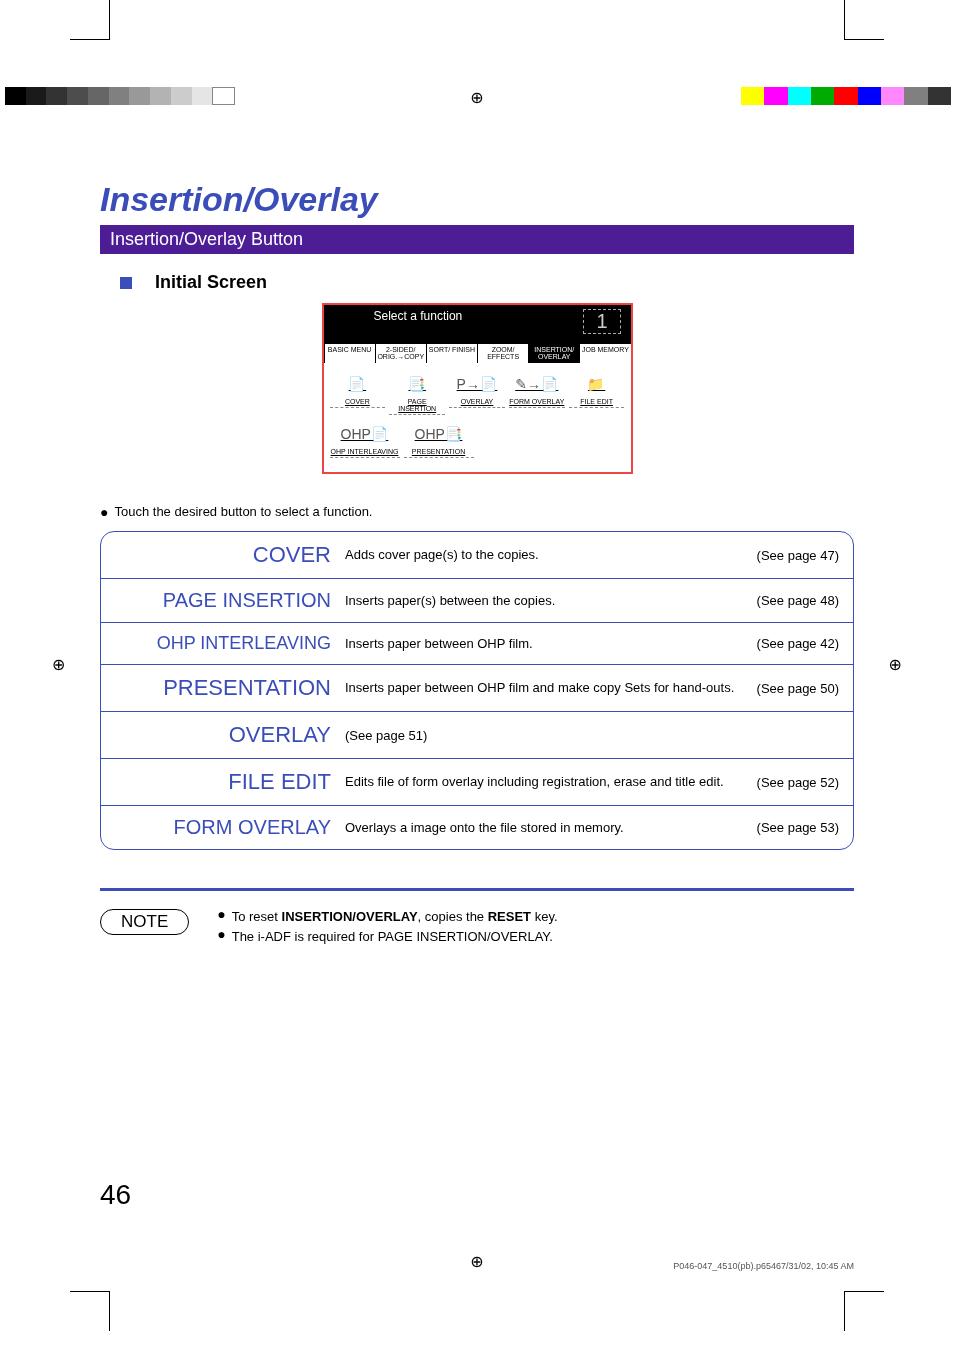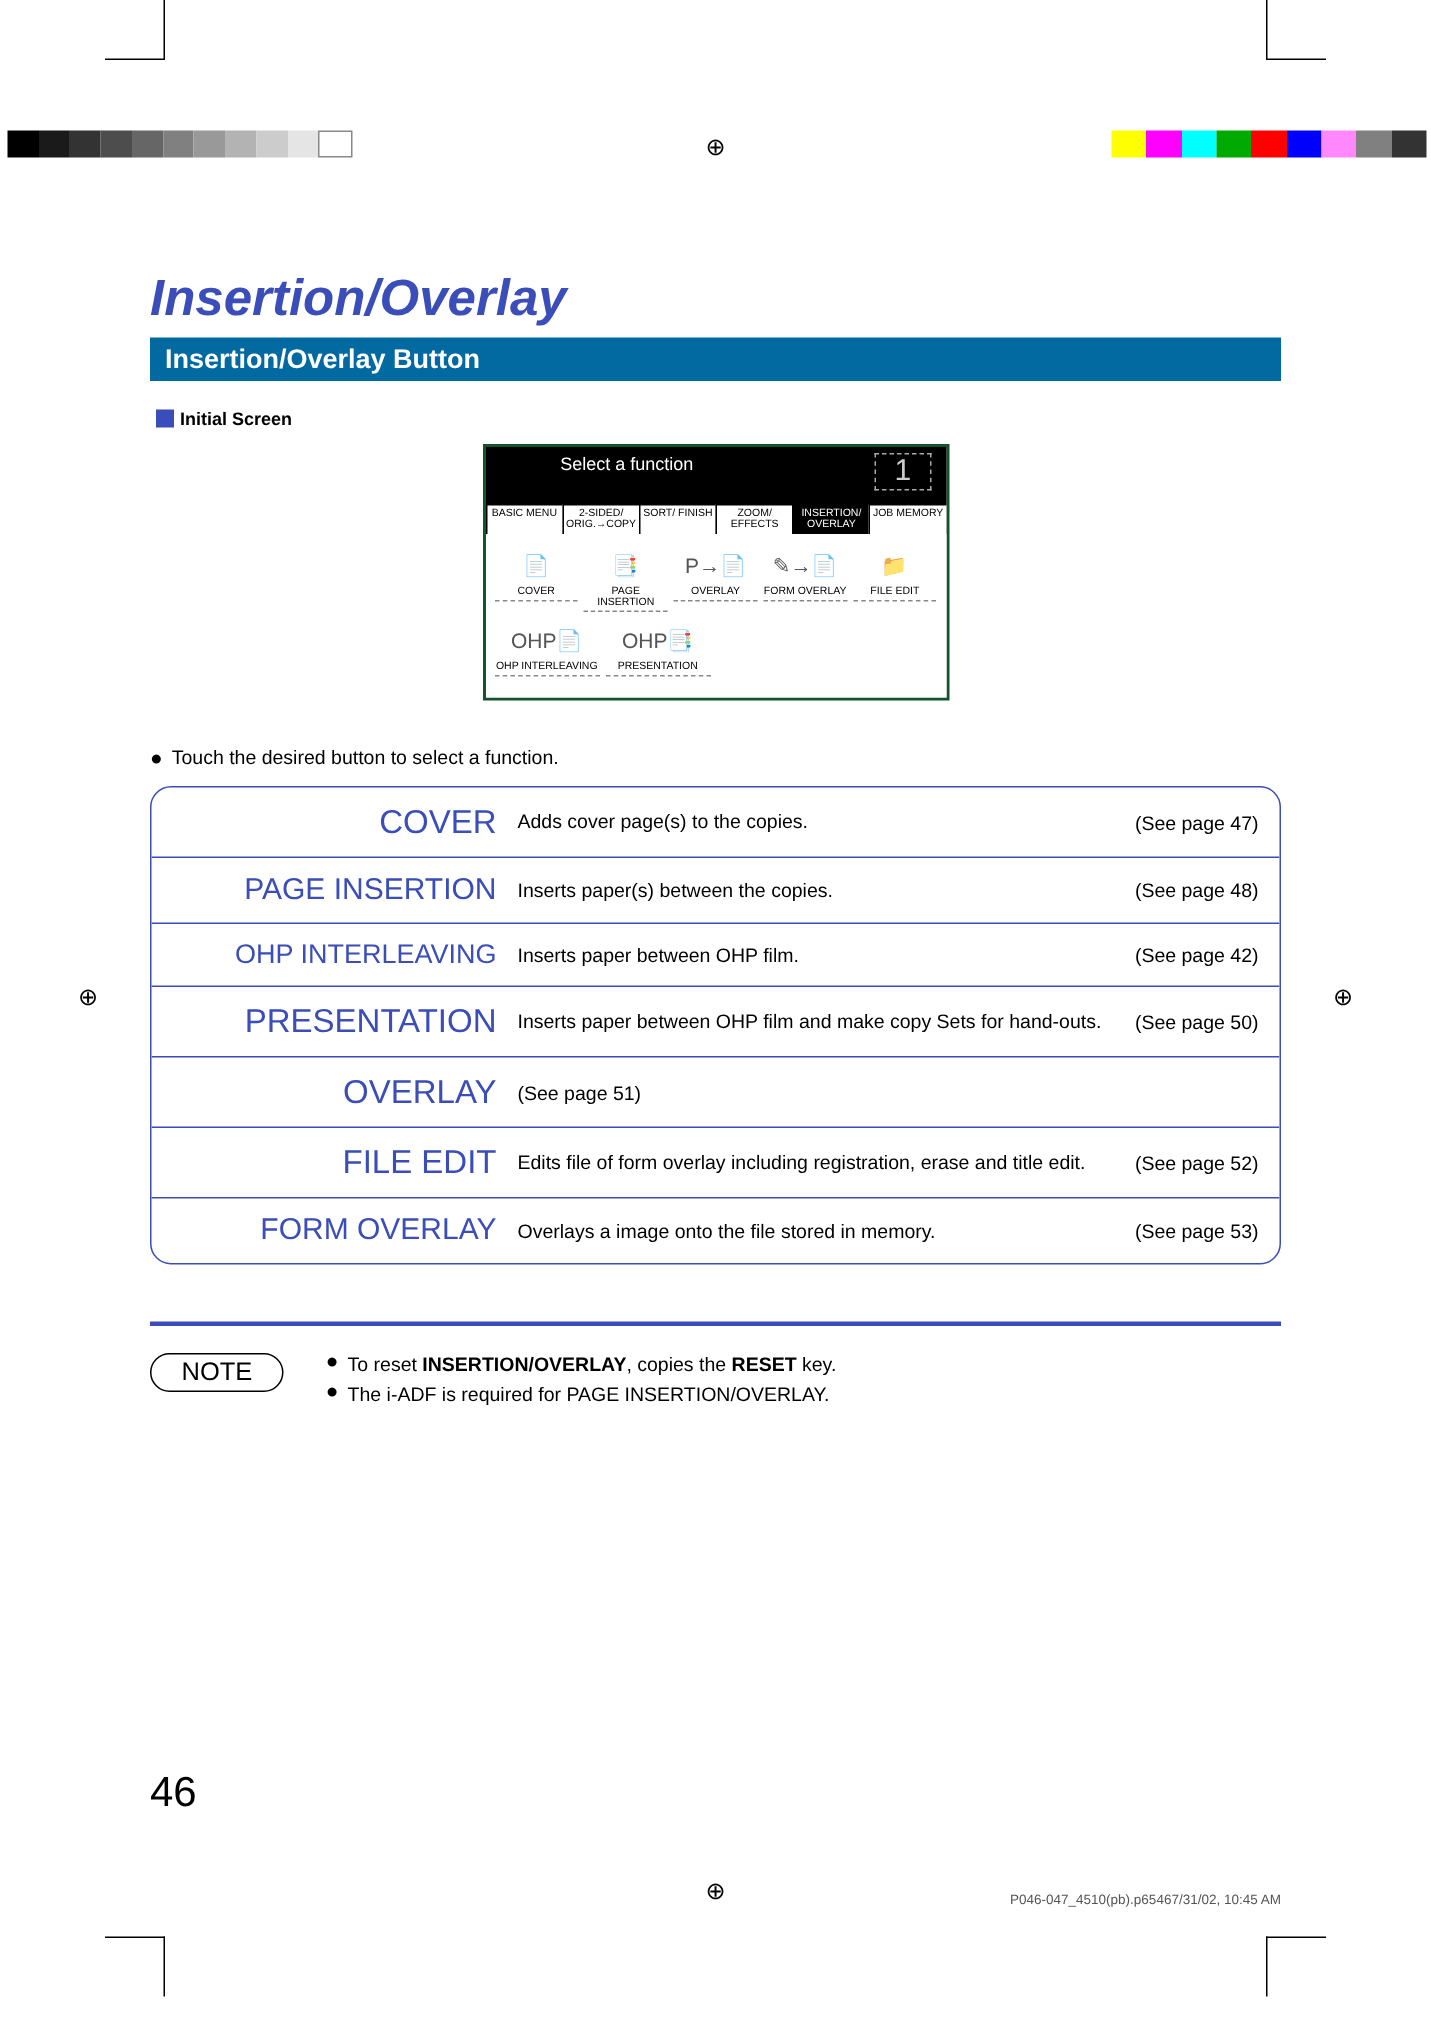--- a/index.html
+++ b/index.html
@@ -74,41 +74,42 @@
     top: 180px;
   }
   .title {
     font-size: 34px;
     font-weight: bold;
     color: #3a4db8;
     font-style: italic;
     margin-bottom: 6px;
   }
   .section-bar {
-    background: #0369a1;
+    background: #4c1d95;
     color: #fff;
     font-size: 18px;
-    font-weight: bold;
+    font-weight: normal;
     padding: 4px 10px;
     margin-bottom: 18px;
   }
   .subhead {
     display: flex;
     align-items: center;
-    gap: 4px;
+    gap: 23px;
     font-weight: bold;
-    font-size: 12px;
+    font-size: 18px;
     margin-bottom: 10px;
-    margin-left: 4px;
+    margin-left: 20px;
   }
   .bluebox { width: 12px; height: 12px; background: #3a4db8; }
   .screen {
     width: 311px;
     margin: 0 auto 30px auto;
-    border: 2px solid #14532d;
+    border: 2px solid #ef4444;
+    text-decoration: underline;
   }
   .screen-top {
     background: #000;
     color: #fff;
     position: relative;
     height: 58px;
   }
   .screen-sel { font-size: 12px; padding: 4px 0 0 50px;}
   .copycount {
     position: absolute;

